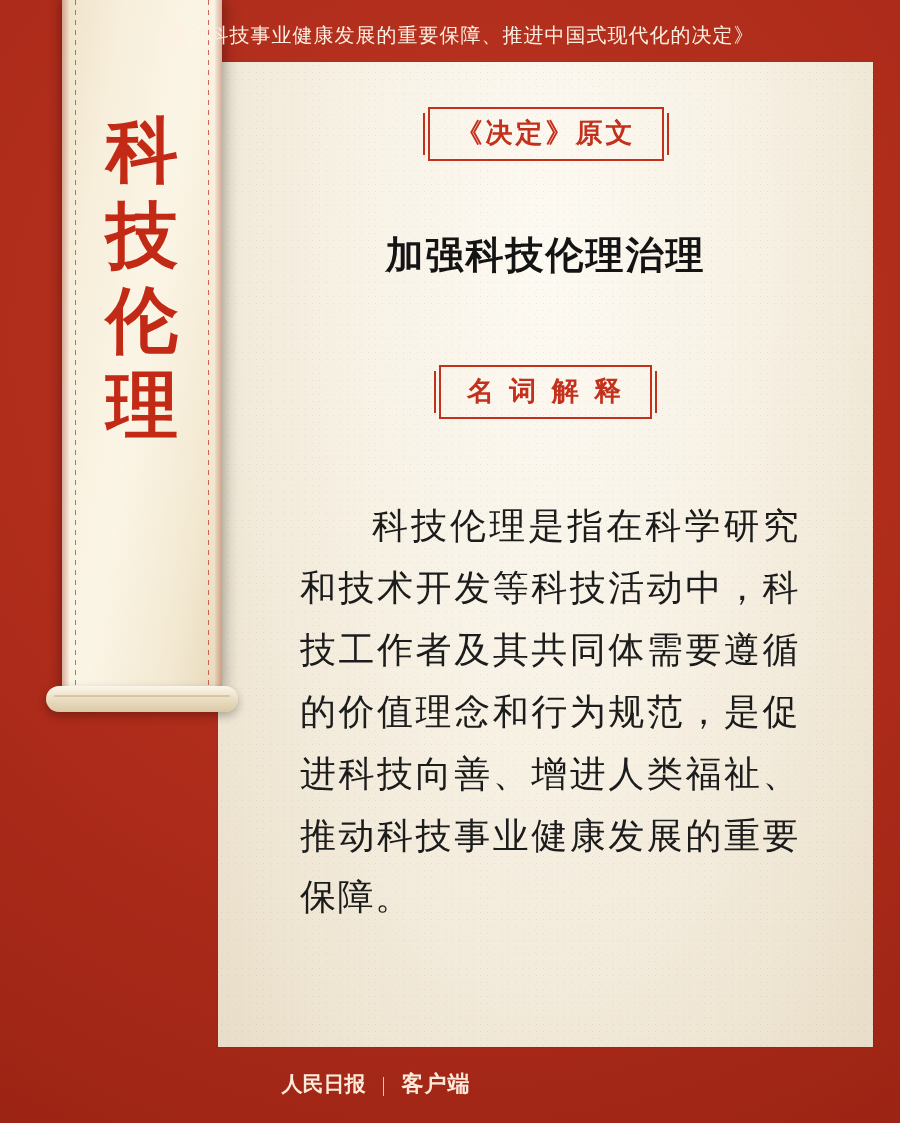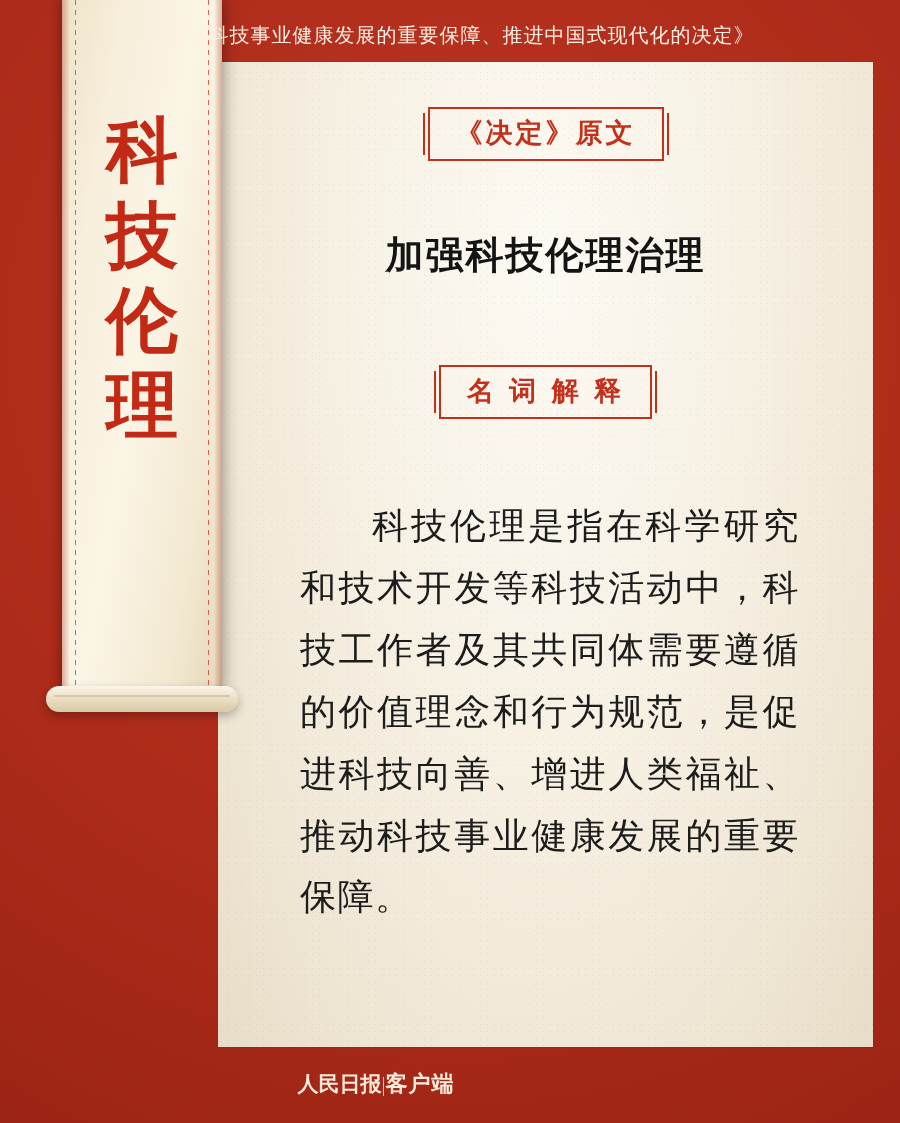--- a/index.html
+++ b/index.html
@@ -209,21 +209,21 @@
 
   
   .footer {
     position: absolute;
     left: 0;
     bottom: 24px;
     width: 752px;
     display: flex;
     align-items: center;
     justify-content: center;
-    gap: 0;
+    gap: 16px;
     z-index: 7;
   }
   .footer .mark {
     color: #fdeadb;
     font-size: 21px;
     font-weight: bold;
     letter-spacing: 0px;
     font-family: "DejaVu Serif", "Liberation Serif", serif;
   }
   .footer .sep {

